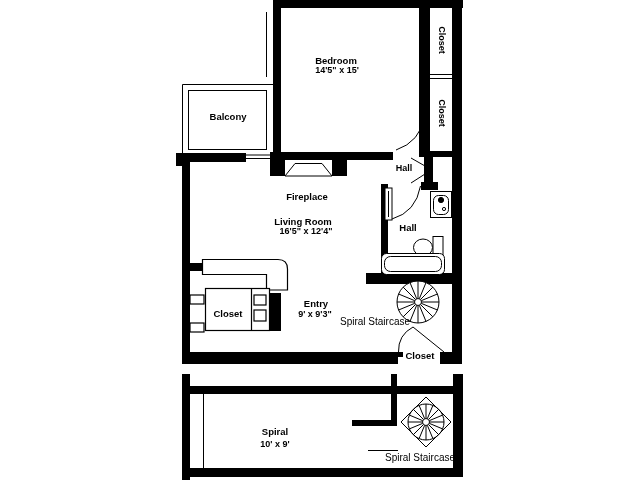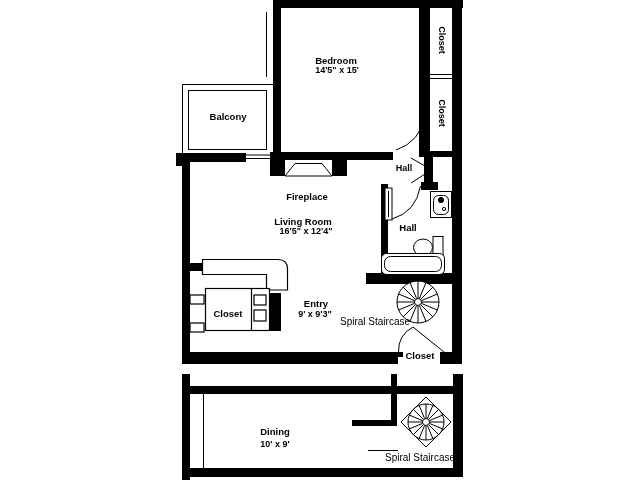--- a/index.html
+++ b/index.html
@@ -156,18 +156,18 @@
 <div class="lbl dim" style="left:306px;top:227px">16'5" x 12'4"</div>
 
 <div class="lbl" style="left:228px;top:309px">Closet</div>
 
 <div class="lbl" style="left:316px;top:299px">Entry</div>
 <div class="lbl dim" style="left:315px;top:310px">9' x 9'3"</div>
 
 <div class="lbl small" style="left:375px;top:317px">Spiral Staircase</div>
 <div class="lbl" style="left:420px;top:351px">Closet</div>
 
-<div class="lbl" style="left:275px;top:427px">Dining</div>
+<div class="lbl" style="left:275px;top:427px">Spiral</div>
 <div class="lbl dim" style="left:275px;top:440px">10' x 9'</div>
 
 <div class="lbl small" style="left:420px;top:453px">Spiral Staircase</div>
 
 </div>
 
 </body></html>

